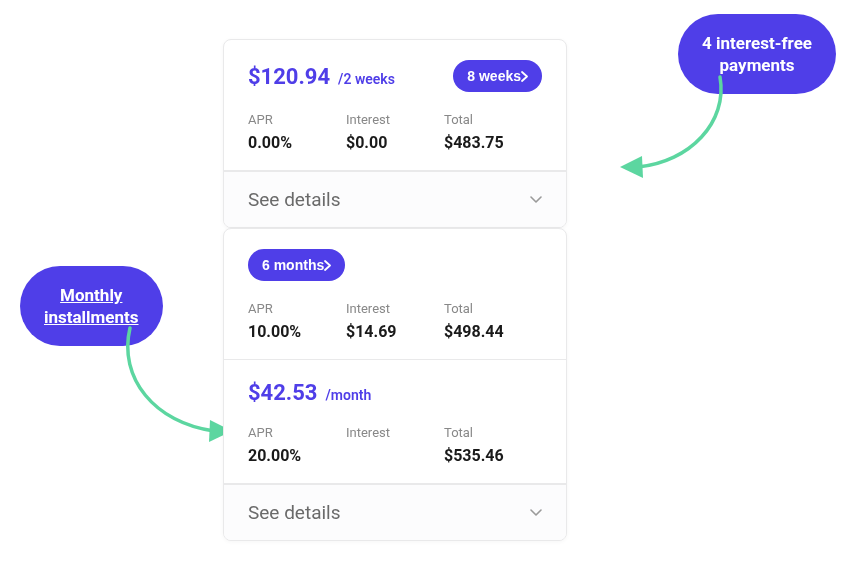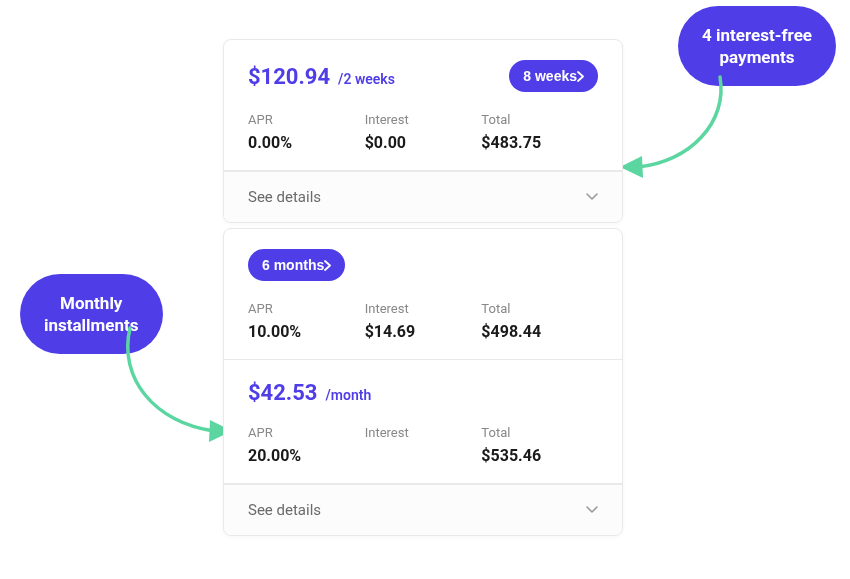--- a/index.html
+++ b/index.html
@@ -26,28 +26,28 @@
     position:absolute;
     background:var(--indigo);
     color:#fff;
     font-weight:700;
     font-size:17px;
     line-height:1.3;
     text-align:center;
     padding:18px 24px;
     border-radius:999px;
   }
-  .callout-right{top:6px;right:14px;}
-  .callout-left{top:274px;left:20px;}
+  .callout-right{top:14px;right:14px;}
+  .callout-left{top:266px;left:20px;text-decoration:underline;}
 
   
   .card{
     position:absolute;
     left:223px;
-    width:400px;
+    width:344px;
     background:var(--card-bg);
     border:1px solid var(--border);
     border-radius:8px;
     box-shadow:0 1px 4px rgba(0,0,0,0.04);
     overflow:hidden;
   }
   .card-1{top:39px;}
   .card-2{top:228px;}
   .plan{
     padding:20px 24px 18px 24px;
@@ -83,21 +83,21 @@
 
   .details{
     display:flex;
     align-items:center;
     justify-content:space-between;
     padding:16px 24px 16px 24px;
     border-top:1px solid var(--border);
     background:#fcfcfd;
     cursor:pointer;
     color:#6a6a6a;
-    font-size:15px;
+    font-size:19px;
   }
   .details svg{width:12px;height:8px;}
 
   
   .arrow{position:absolute;pointer-events:none;}
   .arrow path{stroke:var(--mint);stroke-width:3.5;fill:none;stroke-linecap:round;}
   .arrow polygon{fill:var(--mint);}
   .arrow-right{top:72px;left:610px;width:140px;height:110px;}
   .arrow-left{top:323px;left:110px;width:130px;height:120px;}
 </style>

